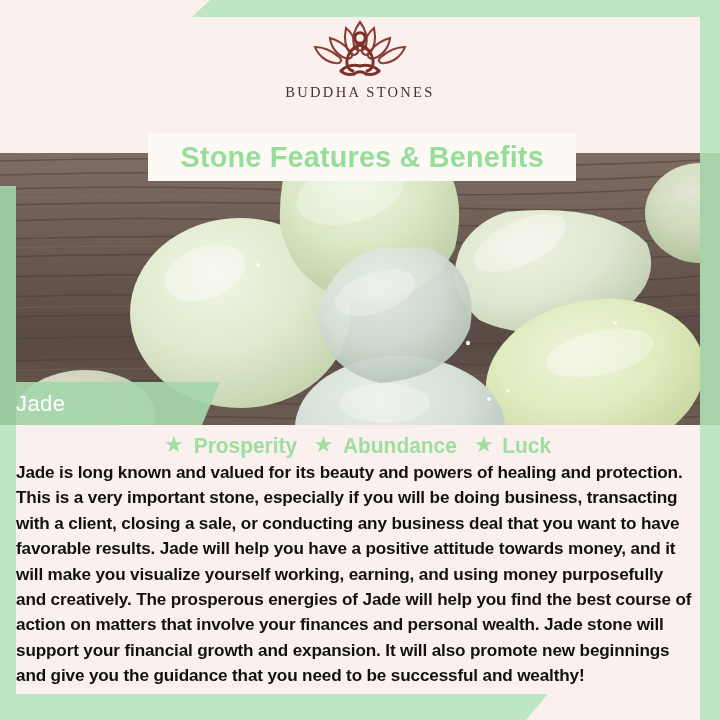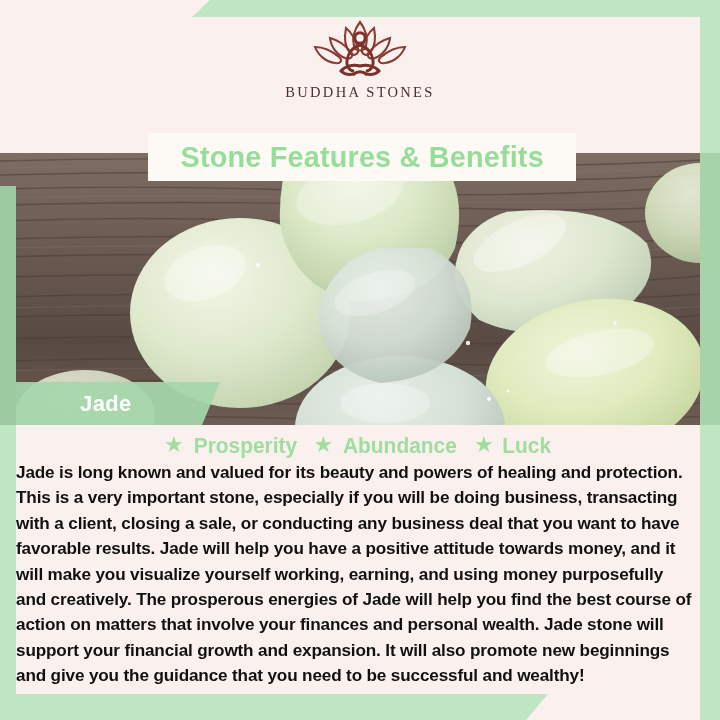--- a/index.html
+++ b/index.html
@@ -145,24 +145,23 @@
     width: 204px;
     height: 43px;
     background: rgba(166, 214, 170, 0.93);
     clip-path: polygon(0 0, 100% 0, calc(100% - 18px) 100%, 0 100%);
     display: flex;
     align-items: center;
     z-index: 9;
   }
   .jade-label {
     color: #ffffff;
-    font-weight: bold;
+    font-weight: normal;
     font-size: 22px;
     letter-spacing: 0.4px;
-    margin-left: 64px;
   }
 
   
   .benefits {
     position: absolute;
     top: 430px;
     left: 16px;
     width: 684px;
     height: 32px;
     display: flex;

